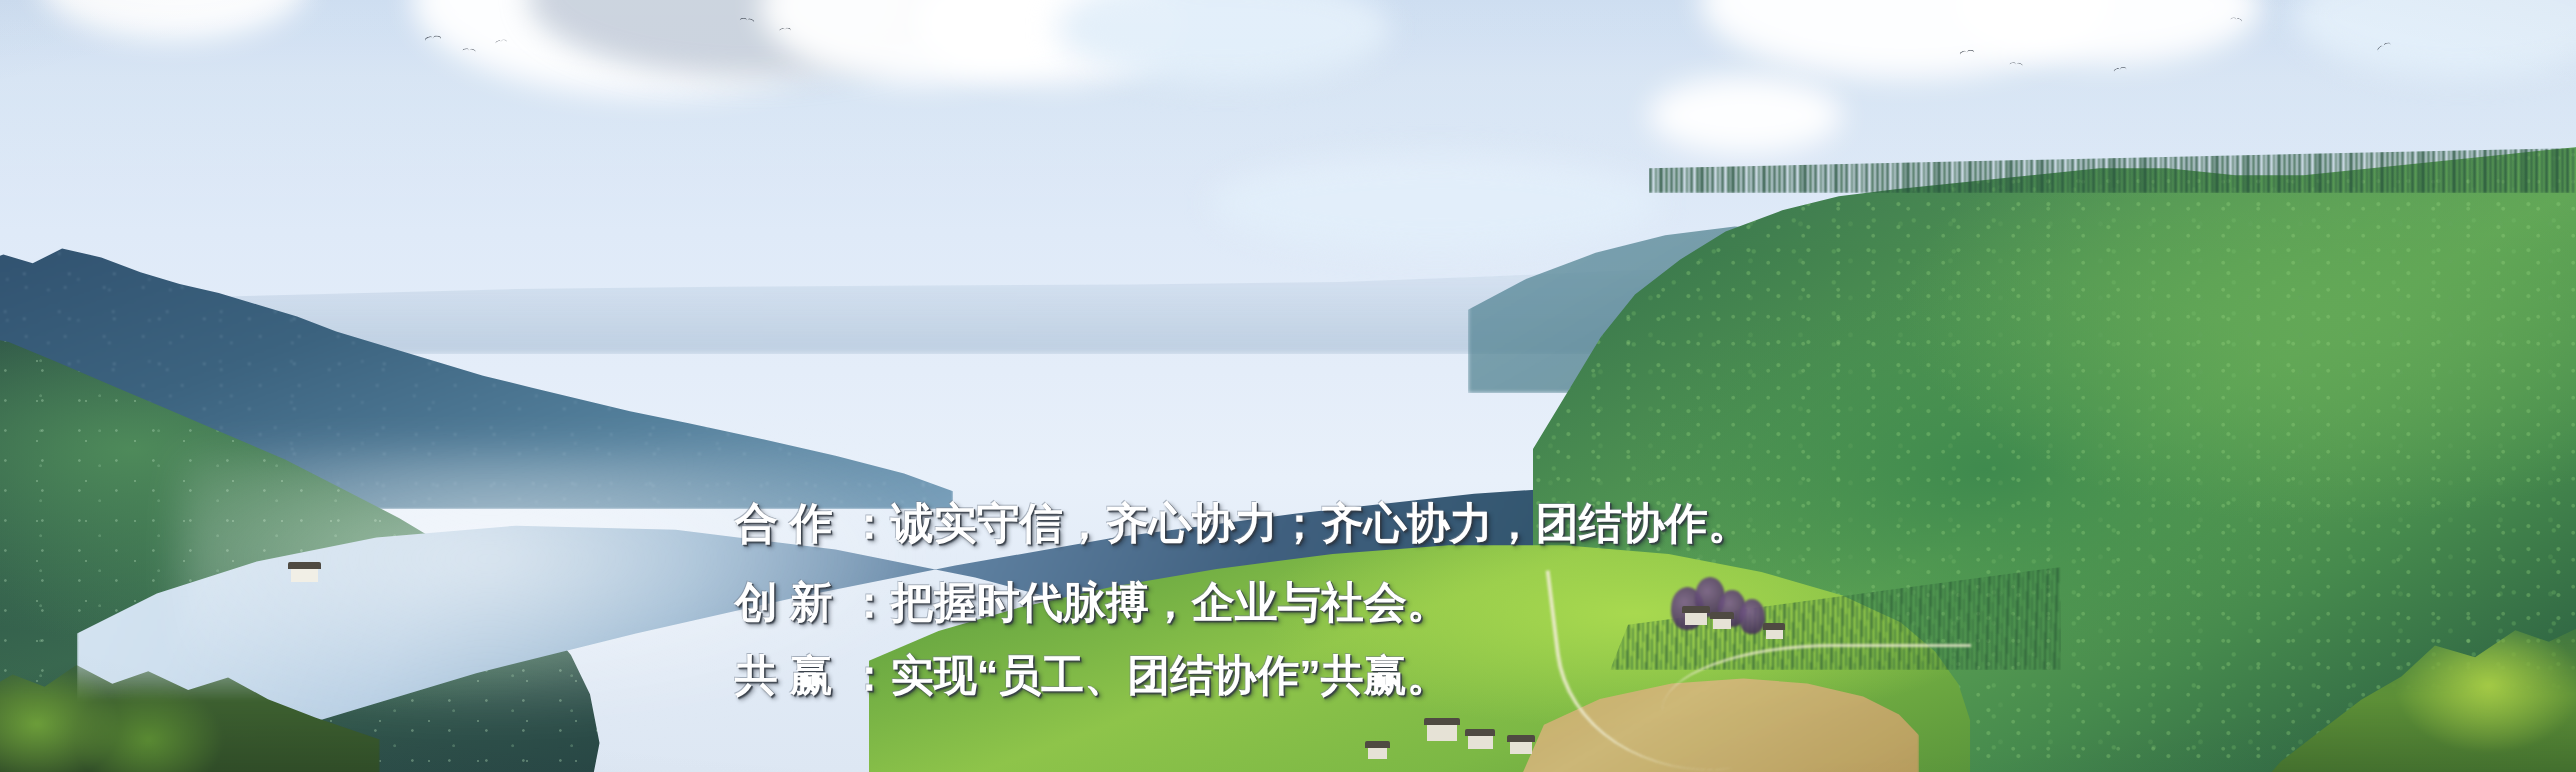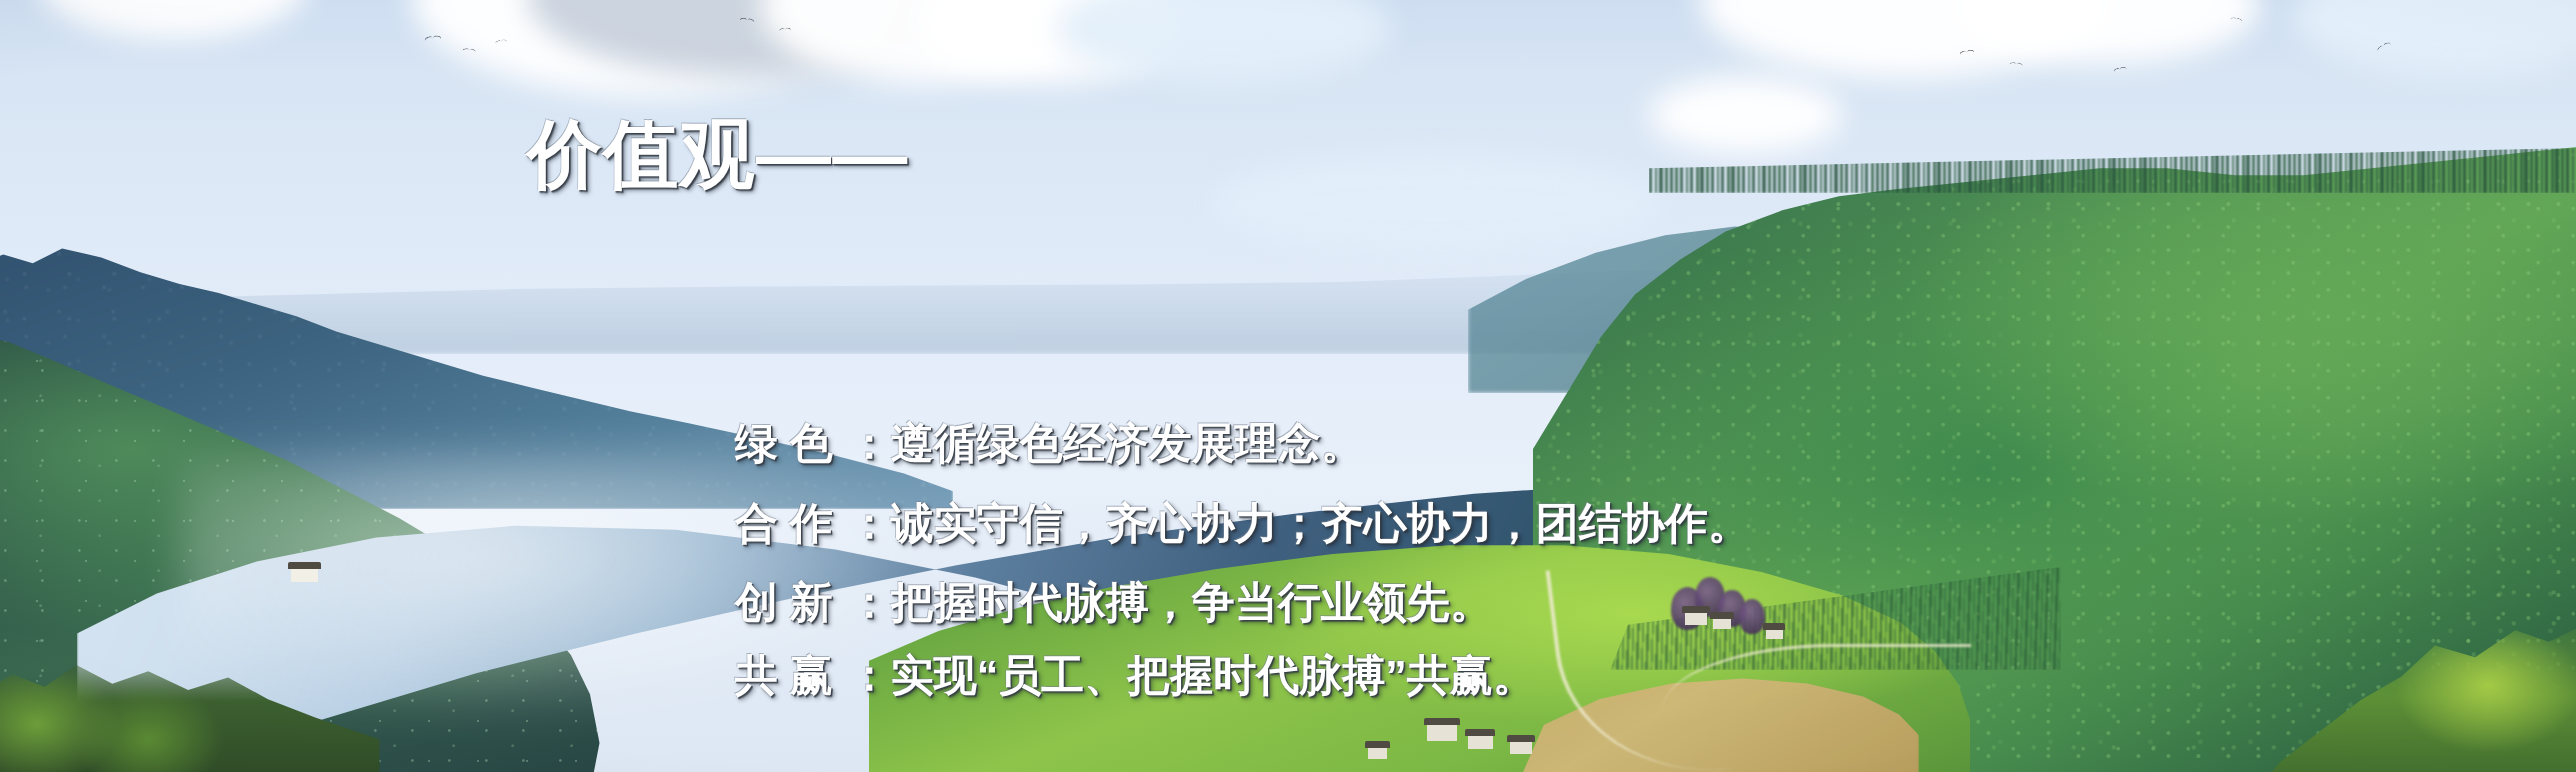--- a/index.html
+++ b/index.html
@@ -463,35 +463,31 @@
   <div class="bird" style="left:1959px; top:50px;  transform:scale(0.9) rotate(-8deg);"></div>
   <div class="bird" style="left:2008px; top:62px;  transform:scale(0.8) rotate(6deg);"></div>
   <div class="bird" style="left:2112px; top:67px; transform:scale(0.8) rotate(-12deg);"></div>
   <div class="bird" style="left:2376px; top:44px;  transform:scale(0.9) rotate(-28deg);"></div>
   <div class="bird" style="left:2228px; top:16.7px;  transform:scale(0.7) rotate(10deg);"></div>
 
   <div id="grade"></div>
 
   <div id="text-block">
 
-    <div id="title" class="wtext">价值观——</div>
-
-
-    <div id="line-0" class="body-line wtext">
-      <span class="lbl">绿 色</span><span>：</span><span>遵循绿色经济发展理念。</span>
-    </div>
+
+
 
     <div id="line-1" class="body-line wtext">
       <span class="lbl">合 作</span><span>：</span><span>诚实守信，齐心协力；齐心协力，团结协作。</span>
     </div>
 
     <div id="line-2" class="body-line wtext">
-      <span class="lbl">创 新</span><span>：</span><span>把握时代脉搏，争当行业领先。</span>
+      <span class="lbl">创 新</span><span>：</span><span>把握时代脉搏，企业与社会。</span>
     </div>
 
     <div id="line-3" class="body-line wtext">
-      <span class="lbl">共 赢</span><span>：</span><span>实现“员工、把握时代脉搏”共赢。</span>
+      <span class="lbl">共 赢</span><span>：</span><span>实现“员工、团结协作”共赢。</span>
     </div>
 
   </div>
 
 </div>
 
 
 </body></html>

